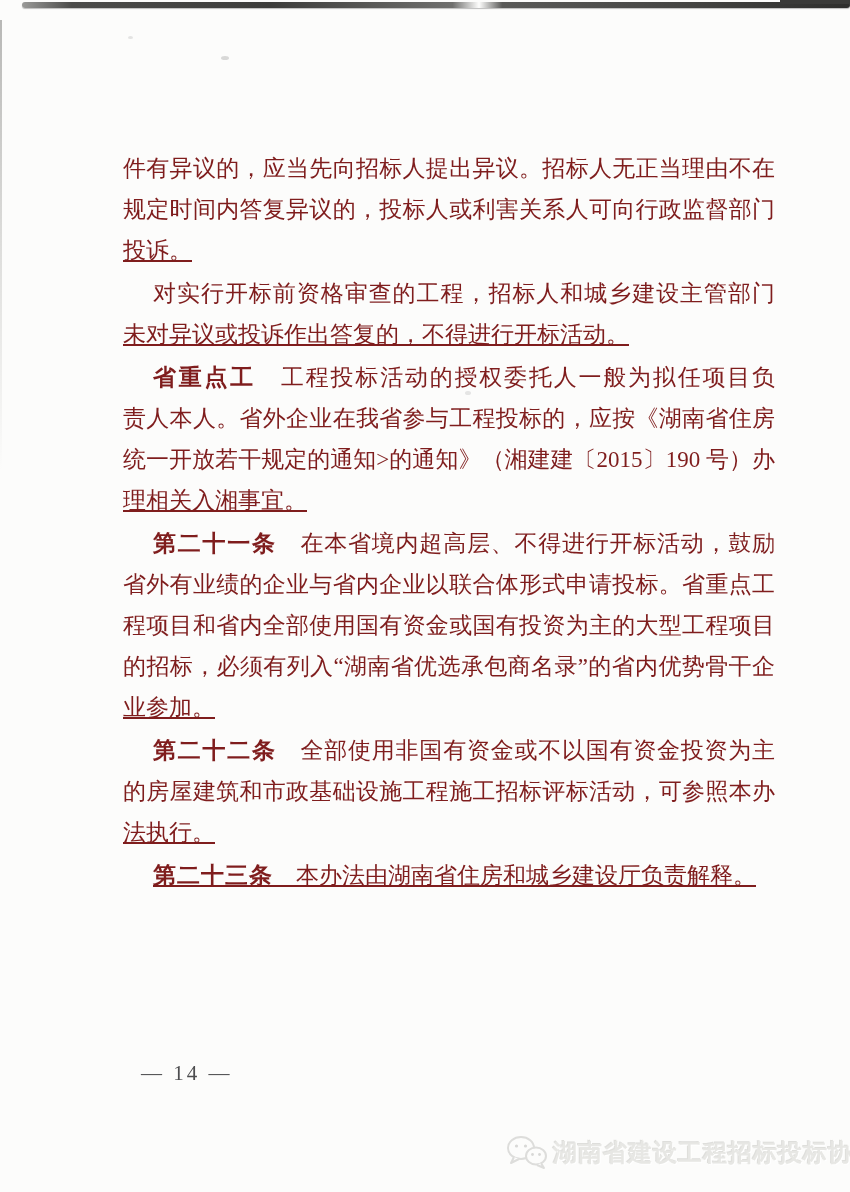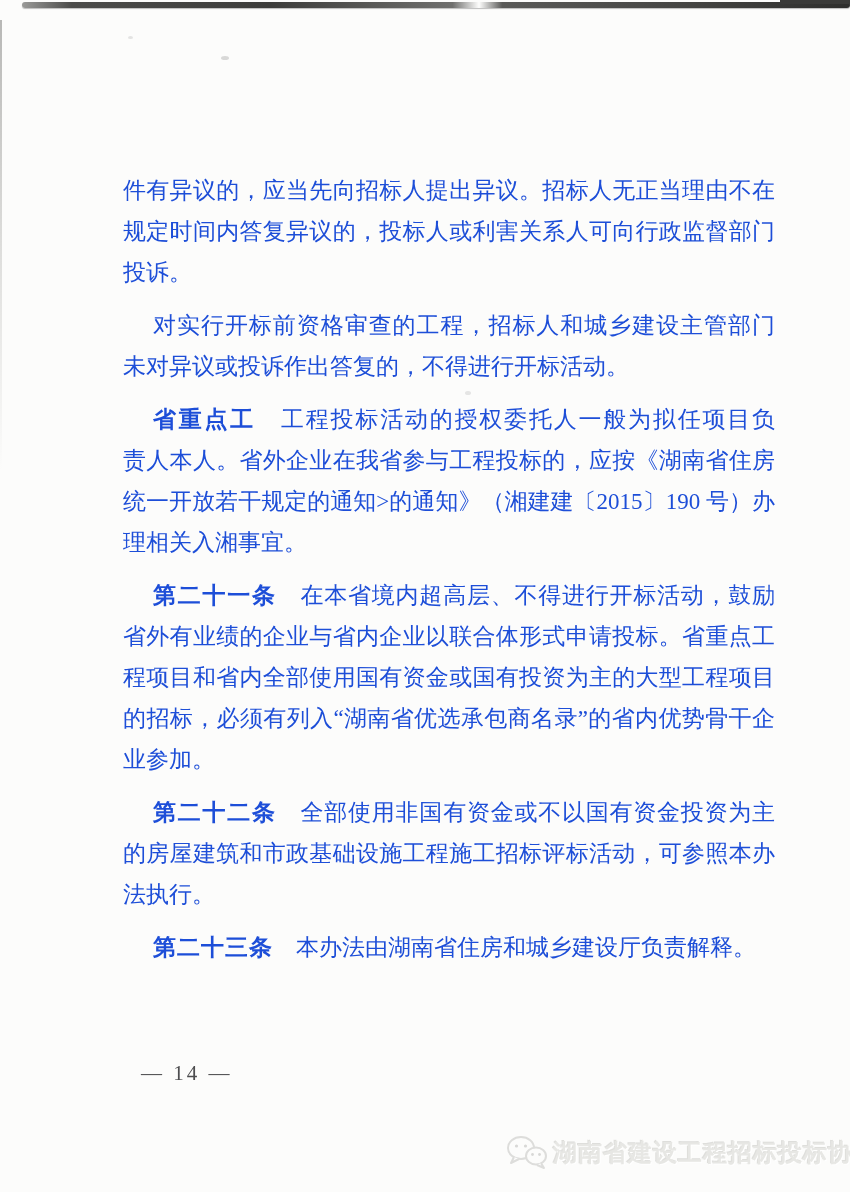--- a/index.html
+++ b/index.html
@@ -57,36 +57,37 @@
   .speck-3 {
     position: absolute; left: 465px; top: 391px;
     width: 6px; height: 4px; border-radius: 50%;
     background: rgba(160,160,158,0.25);
   }
 
   
   .text-block {
     position: absolute;
     left: 123px;
-    top: 170px;
+    top: 148px;
     width: 652px;
-    color: #1d4ed8;
+    color: #7f1d1d;
     font-size: 23px;
   }
   .paragraph { margin: 0; }
-  .paragraph + .paragraph { margin-top: 12px; }
+  .paragraph + .paragraph { margin-top: 2px; }
   .line {
     height: 41px;
     line-height: 41px;
     text-align: justify;
     text-align-last: justify;
     overflow: hidden;
   }
   .line.last {
     text-align-last: left;
+    text-decoration: underline;
   }
   .paragraph.indent .line.first {
     text-indent: 30px;
   }
   .seg.bold {
     font-weight: bold;
     font-family: "Liberation Sans", "DejaVu Sans", sans-serif;
     letter-spacing: 1px;
   }
 

